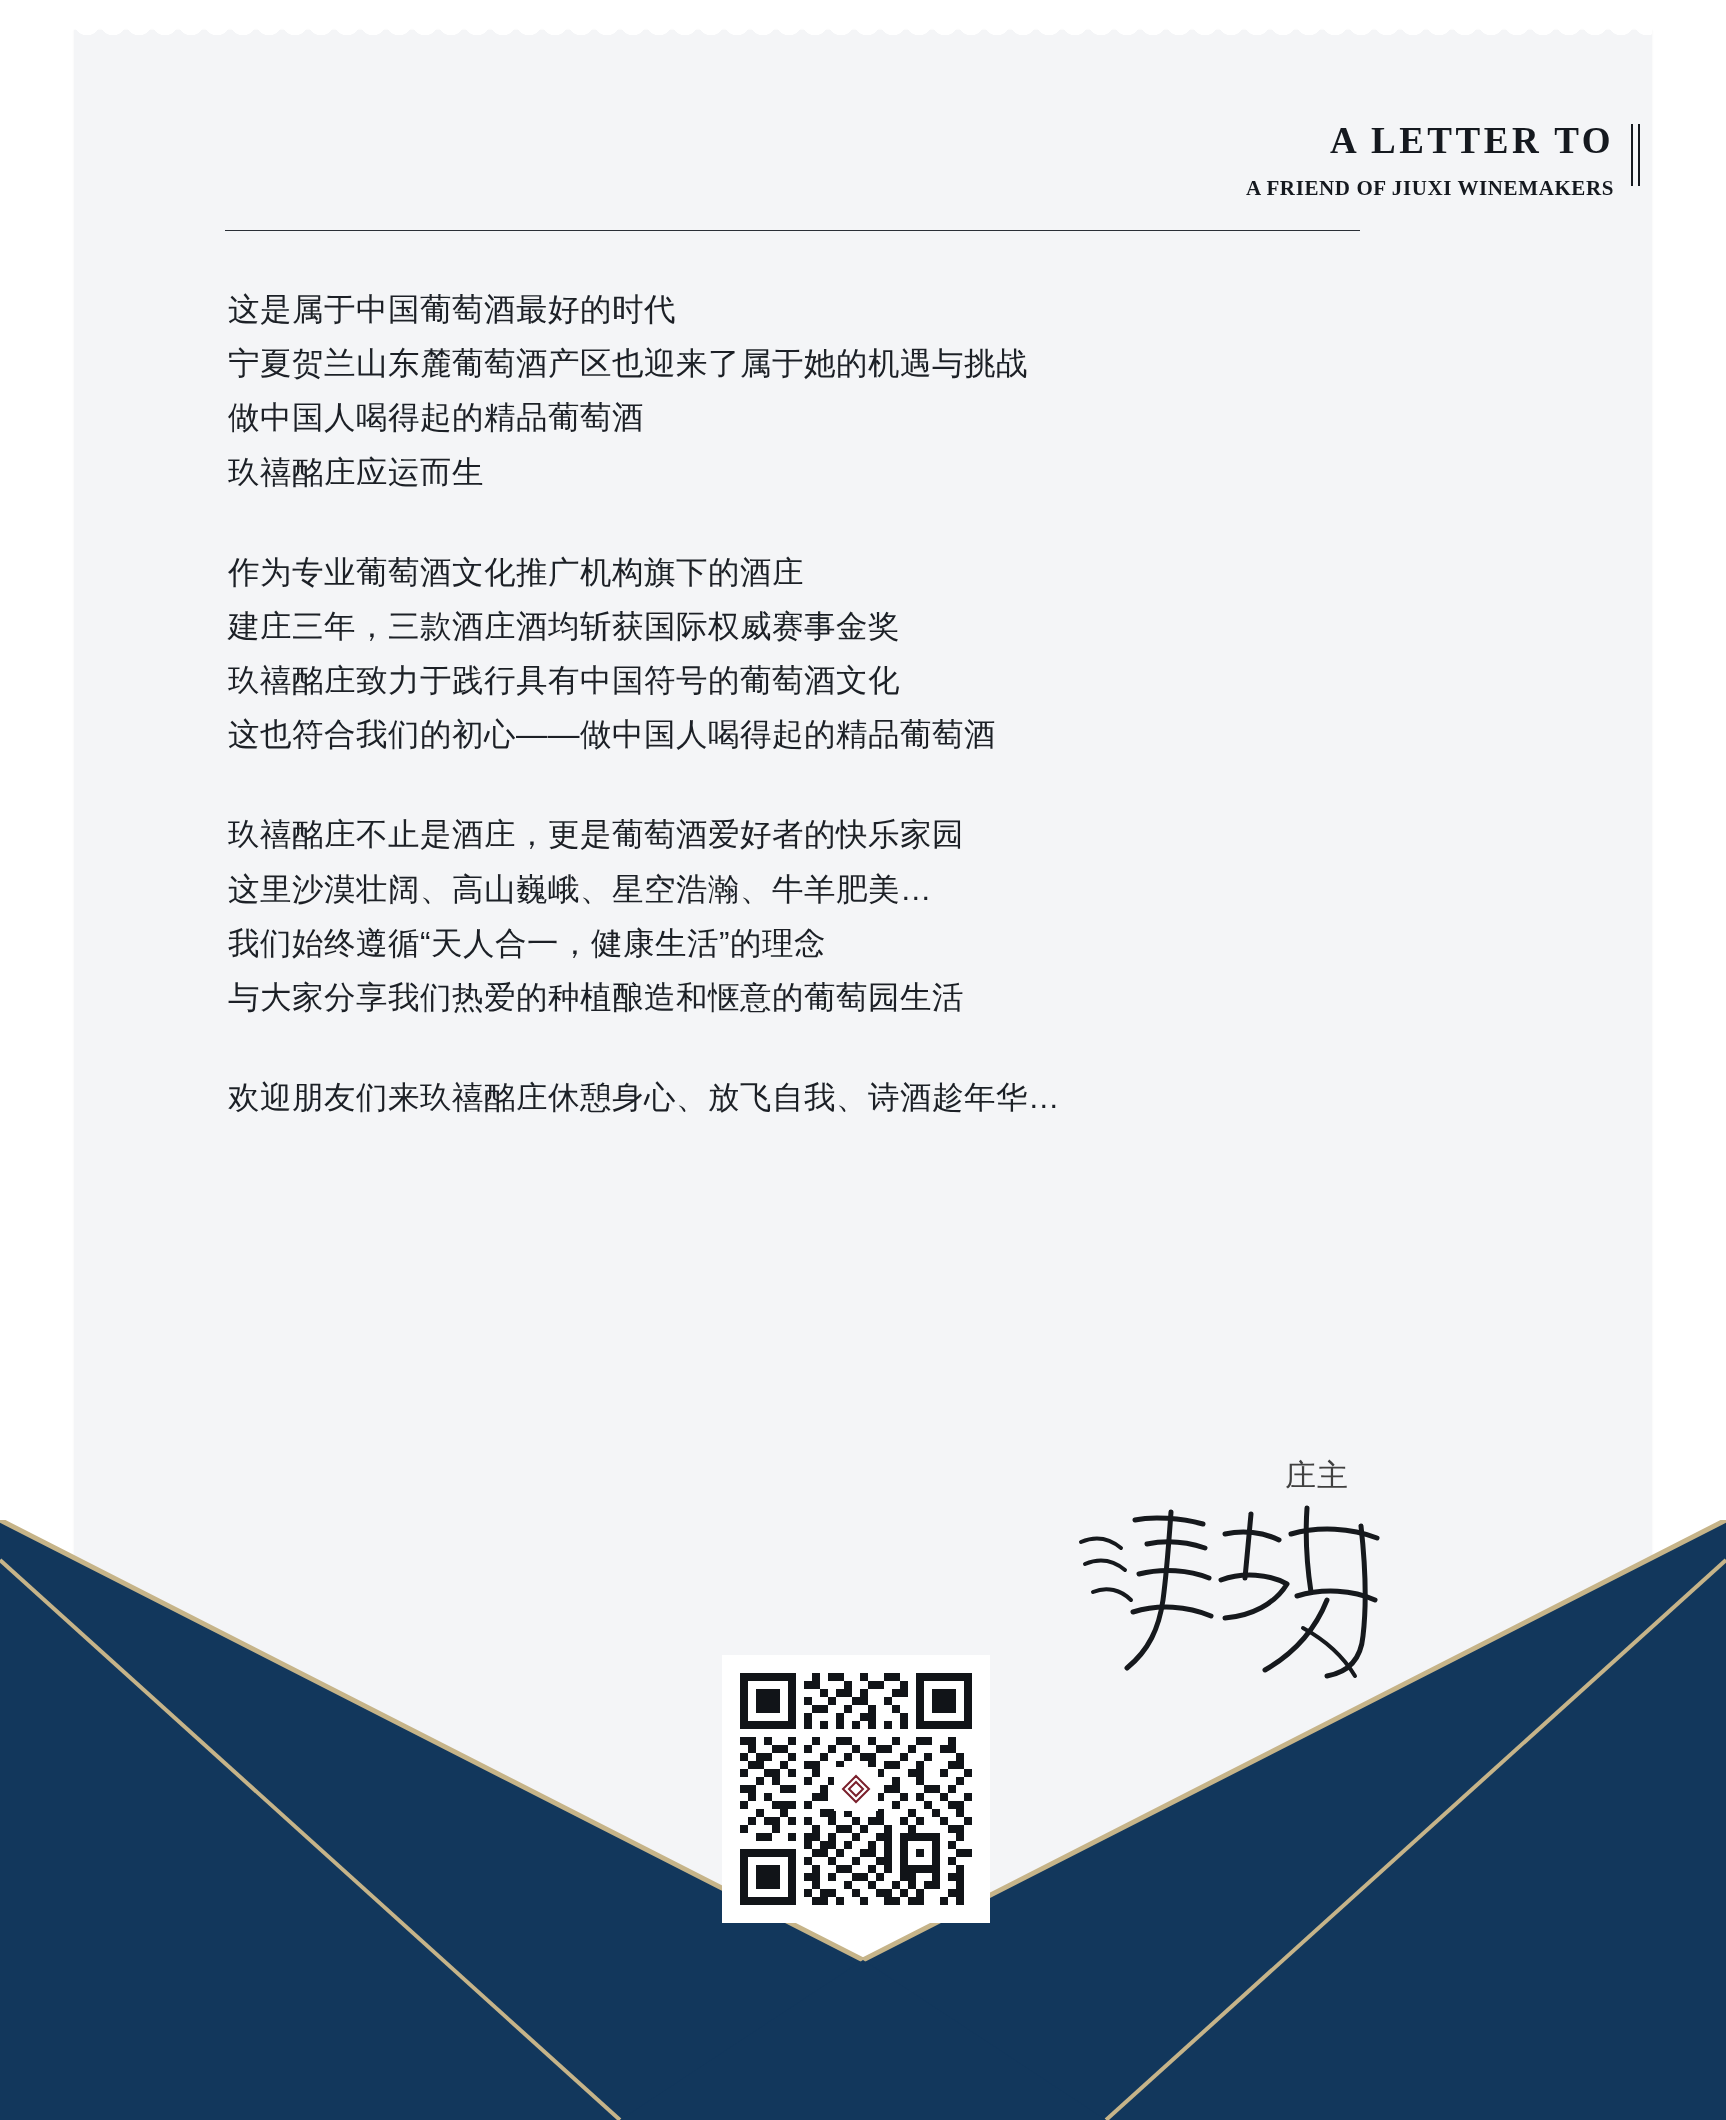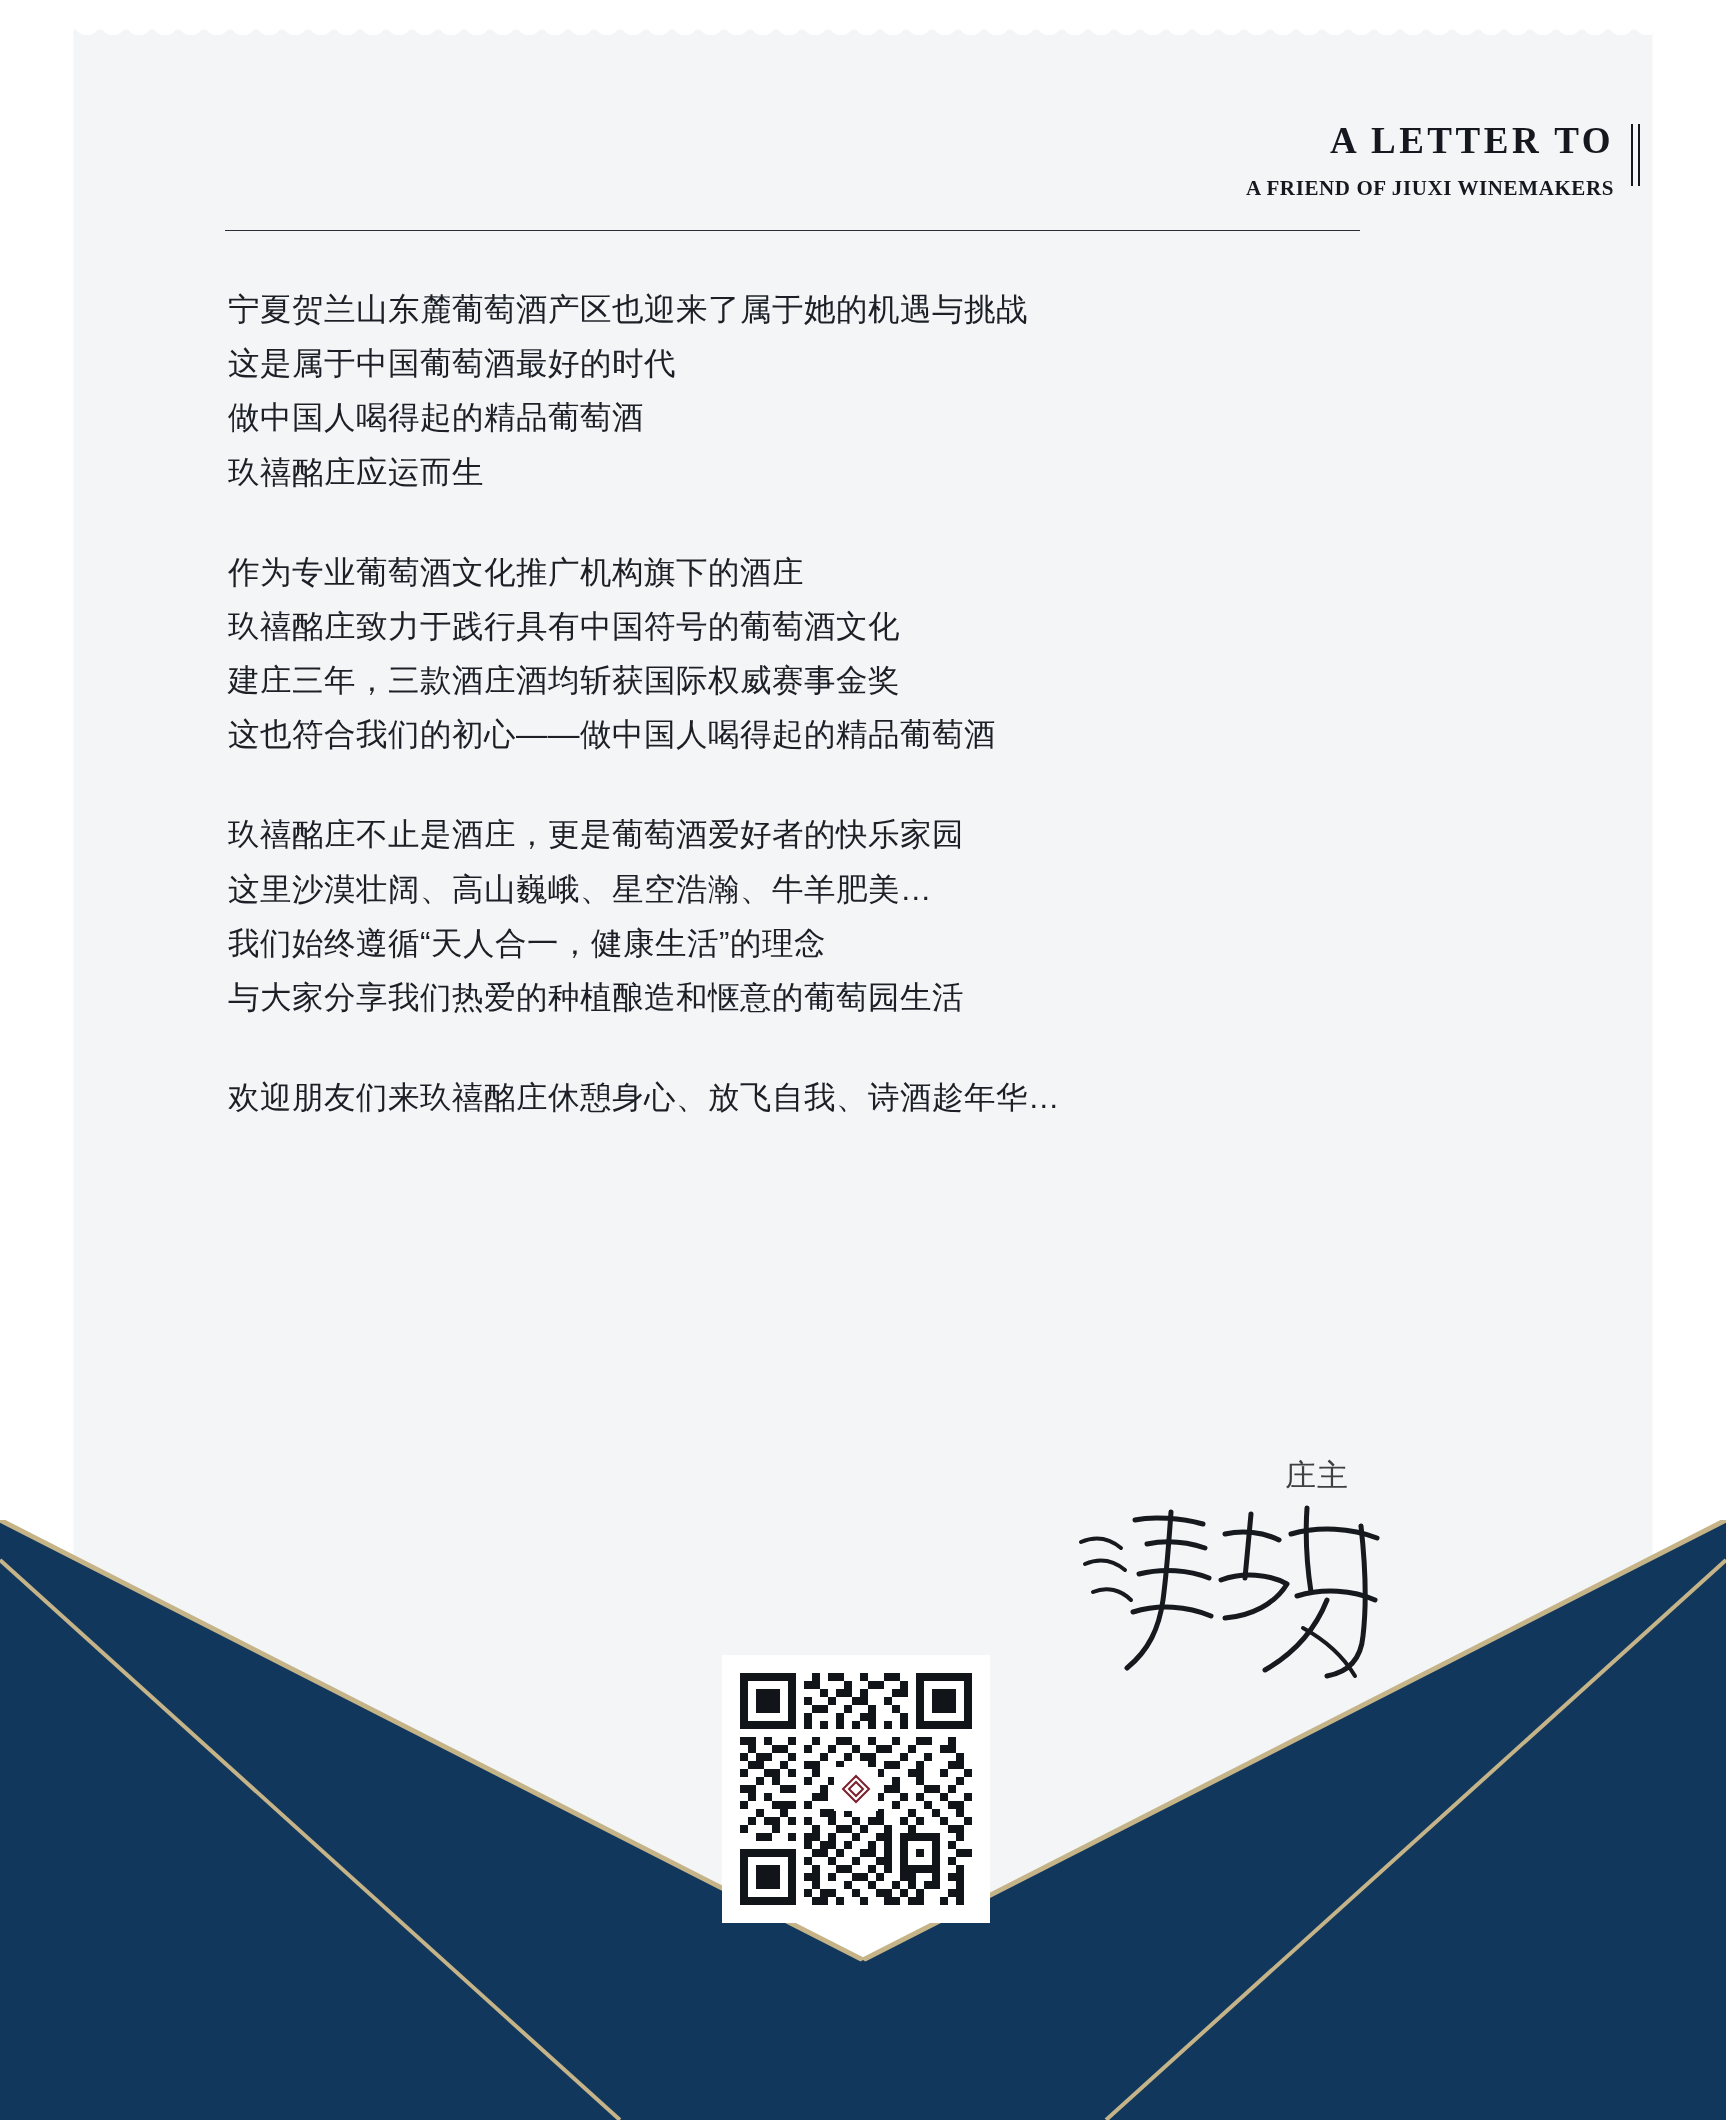--- a/index.html
+++ b/index.html
@@ -198,30 +198,30 @@
     <div class="header-bars">
       <span></span>
         <span></span>
     </div>
   </div>
   <div class="header-rule"></div>
 
   <div class="body-text">
 
     <div class="para">
+      <div class="line">这是属于中国葡萄酒最好的时代</div>
       <div class="line">宁夏贺兰山东麓葡萄酒产区也迎来了属于她的机遇与挑战</div>
-      <div class="line">这是属于中国葡萄酒最好的时代</div>
       <div class="line">做中国人喝得起的精品葡萄酒</div>
       <div class="line">玖禧酩庄应运而生</div>
     </div>
 
     <div class="para">
       <div class="line">作为专业葡萄酒文化推广机构旗下的酒庄</div>
+      <div class="line">建庄三年，三款酒庄酒均斩获国际权威赛事金奖</div>
       <div class="line">玖禧酩庄致力于践行具有中国符号的葡萄酒文化</div>
-      <div class="line">建庄三年，三款酒庄酒均斩获国际权威赛事金奖</div>
       <div class="line">这也符合我们的初心——做中国人喝得起的精品葡萄酒</div>
     </div>
 
     <div class="para">
       <div class="line">玖禧酩庄不止是酒庄，更是葡萄酒爱好者的快乐家园</div>
       <div class="line">这里沙漠壮阔、高山巍峨、星空浩瀚、牛羊肥美…</div>
       <div class="line">我们始终遵循“天人合一，健康生活”的理念</div>
       <div class="line">与大家分享我们热爱的种植酿造和惬意的葡萄园生活</div>
     </div>
 

